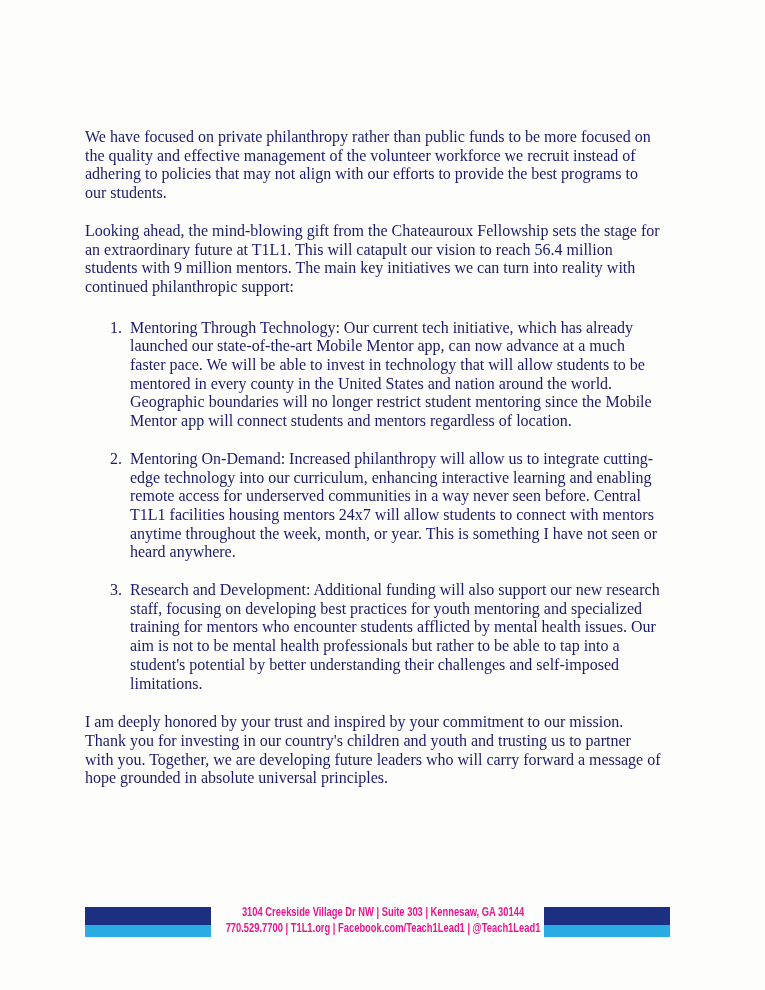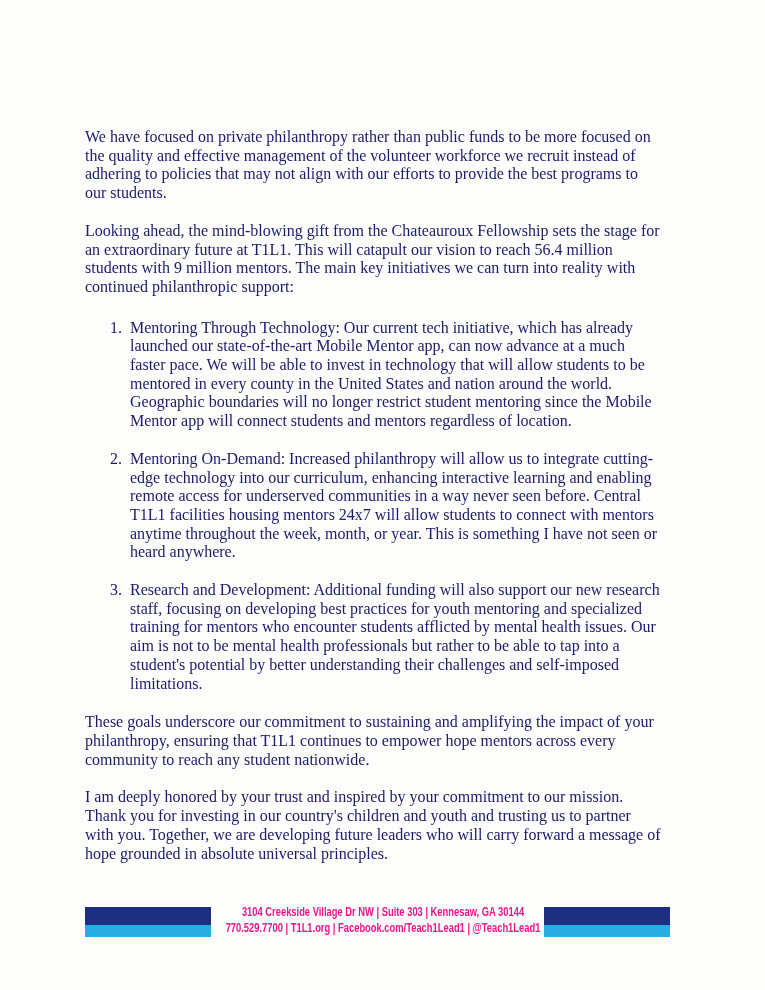--- a/index.html
+++ b/index.html
@@ -101,21 +101,20 @@
       <li>
         <span class="num">2.</span>
         <span class="txt">Mentoring On-Demand: Increased philanthropy will allow us to integrate cutting-edge technology into our curriculum, enhancing interactive learning and enabling remote access for underserved communities in a way never seen before. Central T1L1 facilities housing mentors 24x7 will allow students to connect with mentors anytime throughout the week, month, or year. This is something I have not seen or heard anywhere.</span>
       </li>
       <li>
         <span class="num">3.</span>
         <span class="txt">Research and Development: Additional funding will also support our new research staff, focusing on developing best practices for youth mentoring and specialized training for mentors who encounter students afflicted by mental health issues. Our aim is not to be mental health professionals but rather to be able to tap into a student's potential by better understanding their challenges and self-imposed limitations.</span>
       </li>
     </ol>
 
-    <p>These goals underscore our commitment to sustaining and amplifying the impact of your philanthropy, ensuring that T1L1 continues to empower hope mentors across every community to reach any student nationwide.</p>
 
     <p>I am deeply honored by your trust and inspired by your commitment to our mission. Thank you for investing in our country's children and youth and trusting us to partner with you. Together, we are developing future leaders who will carry forward a message of hope grounded in absolute universal principles.</p>
 
   </div>
 
   <div class="footer-bar left">
     <div class="bar-dark"></div>
     <div class="bar-cyan"></div>
   </div>
 

